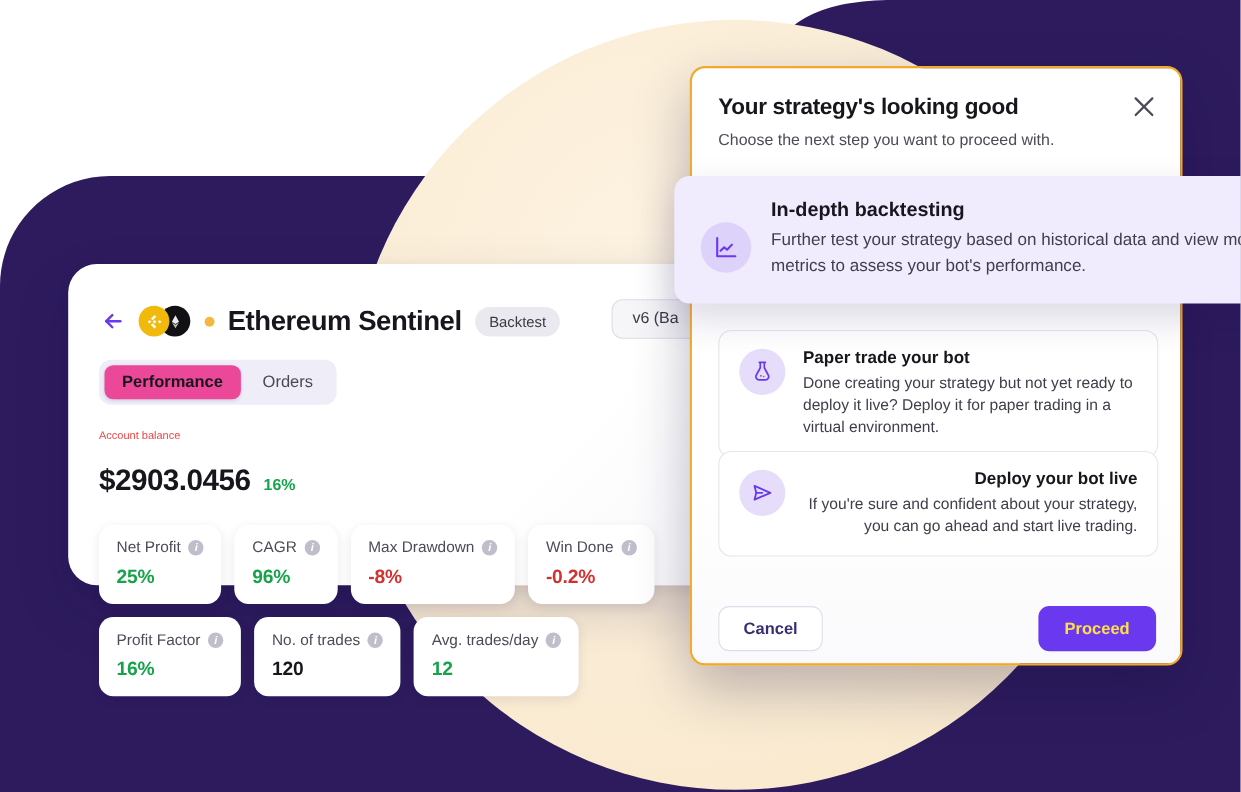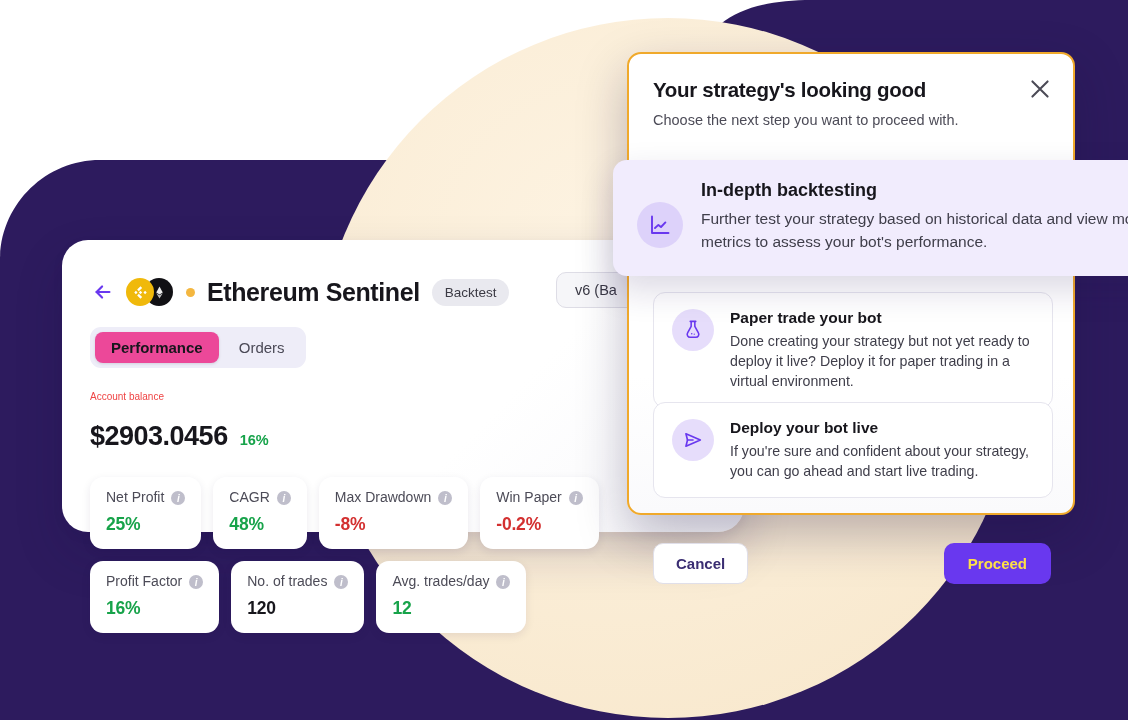--- a/index.html
+++ b/index.html
@@ -77,38 +77,38 @@
   .info-icon { width:14px; height:14px; border-radius:50%; background:#bfbecb;
                color:#fff; font-size:10px; font-weight:700; font-style:italic;
                display:flex; align-items:center; justify-content:center; flex:none; cursor:pointer; }
   .metric-value { margin-top:9px; font-size:17.5px; font-weight:700; letter-spacing:-.2px; }
   .v-pos { color:#17a34a; }
   .v-neg { color:#d33030; }
   .v-neu { color:#17161c; }
 
   
   .modal {
-    position:absolute; left:627px; top:52px; width:448px; height:463px;
+    position:absolute; left:627px; top:60px; width:448px; height:545px;
     background: linear-gradient(180deg,#ffffff 0%,#ffffff 70%,#fafafc 100%);
     border:2px solid #F0A92B; border-radius:14px;
     box-shadow:0 20px 50px rgba(25,14,60,.28);
     z-index:5;
   }
   .modal-title { position:absolute; left:24px; top:24px; font-size:20.5px; font-weight:700;
                  color:#17161c; letter-spacing:-.3px; }
   .modal-sub { position:absolute; left:24px; top:58px; font-size:14.5px; color:#4c4b57; }
   .modal-close { position:absolute; right:20px; top:22px; width:26px; height:26px; cursor:pointer; }
 
   .opt-card {
     position:absolute; left:24px; width:400px;
     border:1px solid #e6e5ee; border-radius:12px;
     background:#fff; padding:16px 18px; display:flex; gap:16px; cursor:pointer;
   }
   .opt-paper { top:238px; }
-  .opt-live { top:348px; }
+  .opt-live { top:348px;text-align:right; }
   .opt-icon { width:42px; height:42px; border-radius:50%; background:#e6ddfb;
               display:flex; align-items:center; justify-content:center; flex:none; }
   .opt-body { flex:1; }
   .opt-title { font-size:15.5px; font-weight:700; color:#17161c; margin-bottom:4px; }
   .opt-desc { font-size:14.2px; line-height:1.42; color:#3f3e4a; }
 
   
   .opt-highlight {
     position:absolute; left:613px; top:160px; width:564px;
     background:#f1ecfd; border-radius:14px; padding:20px 24px 22px 24px;
@@ -192,32 +192,32 @@
           <span class="metric-label">Net Profit</span>
           <span class="info-icon">i</span>
         </div>
         <div class="metric-value v-pos">25%</div>
       </div>
       <div class="metric-card">
         <div class="metric-top">
           <span class="metric-label">CAGR</span>
           <span class="info-icon">i</span>
         </div>
-        <div class="metric-value v-pos">48%</div>
+        <div class="metric-value v-pos">96%</div>
       </div>
       <div class="metric-card">
         <div class="metric-top">
           <span class="metric-label">Max Drawdown</span>
           <span class="info-icon">i</span>
         </div>
         <div class="metric-value v-neg">-8%</div>
       </div>
       <div class="metric-card">
         <div class="metric-top">
-          <span class="metric-label">Win Paper</span>
+          <span class="metric-label">Win Done</span>
           <span class="info-icon">i</span>
         </div>
         <div class="metric-value v-neg">-0.2%</div>
       </div>
     </div>
 
     <div class="metric-row">
       <div class="metric-card">
         <div class="metric-top">
           <span class="metric-label">Profit Factor</span>

